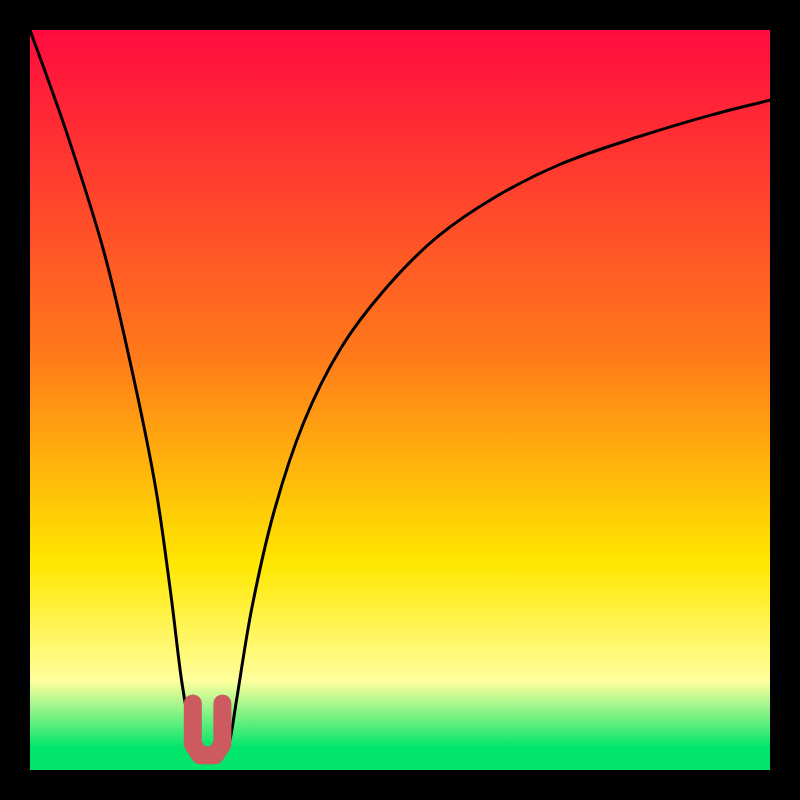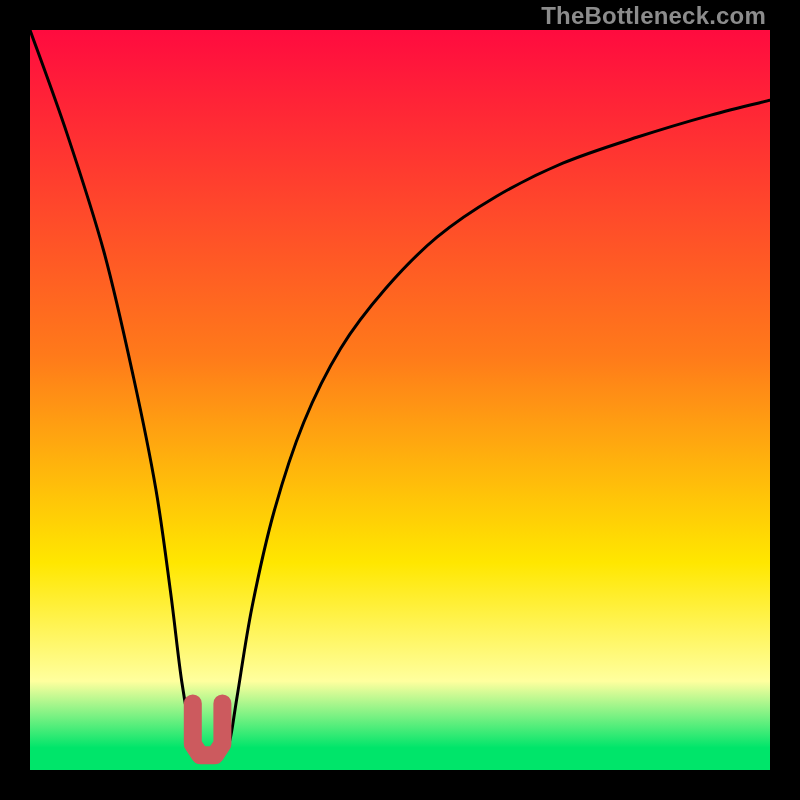--- a/index.html
+++ b/index.html
@@ -33,21 +33,20 @@
     color: #8c8c8c;
     letter-spacing: 0.2px;
   }
   svg { display: block; }
 </style>
 </head>
 <body>
 
 <div class="frame">
 
-  <div class="watermark">TheBottleneck.com</div>
 
   <div class="plot">
     <svg id="plot-svg" viewBox="0 0 740 740" width="740" height="740">
       <defs>
         <linearGradient id="bg-grad" x1="0" y1="0" x2="0" y2="1">
             <stop offset="0%" stop-color="#ff0b3f"></stop>
             <stop offset="44%" stop-color="#ff7a1a"></stop>
             <stop offset="72%" stop-color="#ffe700"></stop>
             <stop offset="88%" stop-color="#ffff9e"></stop>
             <stop offset="97%" stop-color="#00e56a"></stop>

